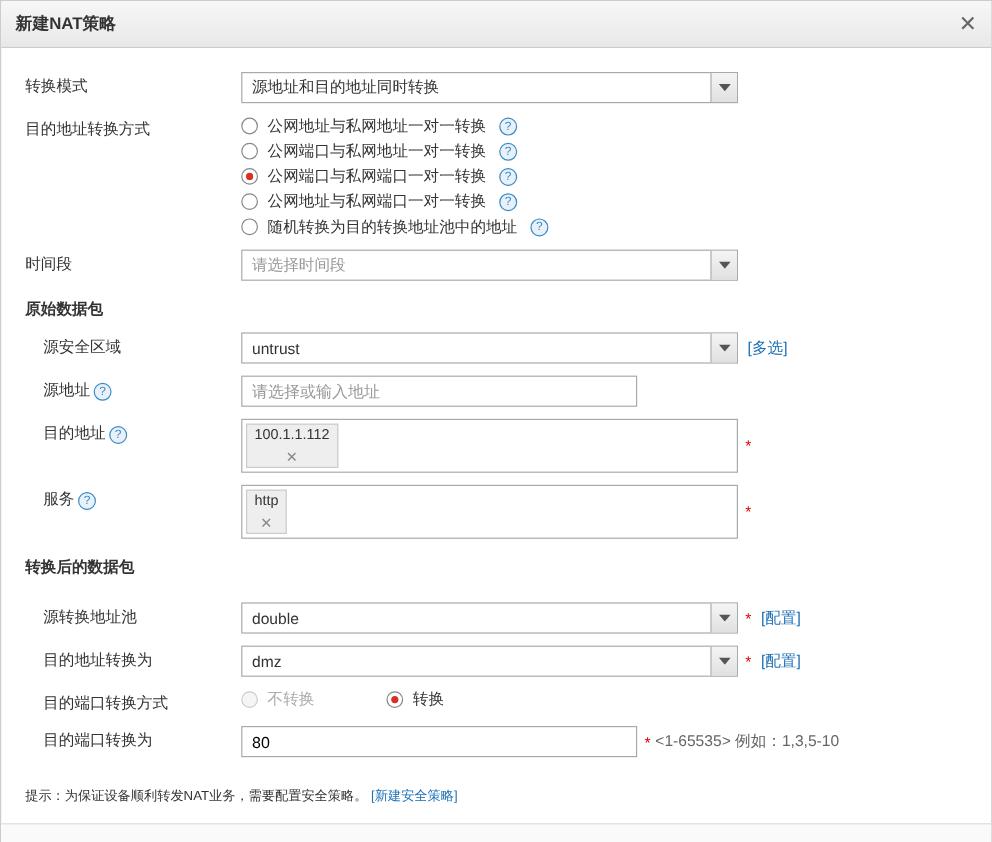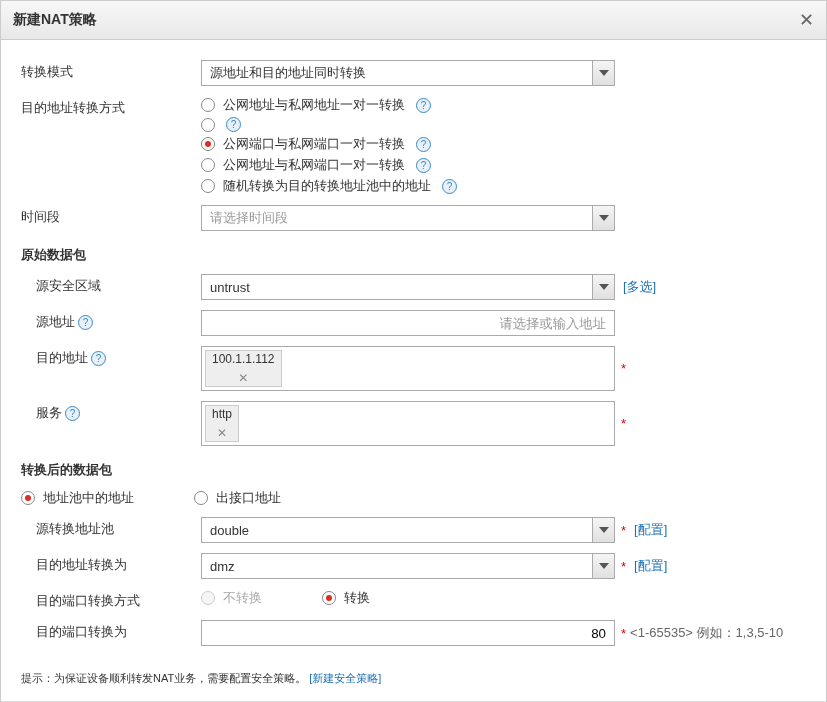--- a/index.html
+++ b/index.html
@@ -20,21 +20,21 @@
 .select-arrow { width: 22px; height: 24px; background: linear-gradient(#f5f5f5,#e0e0e0); border-left: 1px solid #aaa; display: flex; align-items: center; justify-content: center; }
 .select-arrow svg { width: 10px; height: 6px; }
 .radio-group-v { display: flex; flex-direction: column; gap: 3px; }
 .radio-item { display: flex; align-items: center; gap: 8px; }
 .radio-circle { width: 14px; height: 14px; border: 1px solid #888; border-radius: 50%; display: flex; align-items: center; justify-content: center; background: #fff; cursor: pointer; }
 .radio-circle.checked::after { content: ''; width: 6px; height: 6px; background: #d93025; border-radius: 50%; }
 .radio-circle.disabled { border-color: #ccc; background: #f5f5f5; cursor: default; }
 .radio-label.disabled { color: #aaa; }
 .help-icon { display: inline-flex; width: 15px; height: 15px; border: 1px solid #3b8ac4; border-radius: 50%; background: #e8f1fa; color: #3b8ac4; font-size: 10px; align-items: center; justify-content: center; margin-left: 3px; cursor: pointer; }
 .section-header { font-weight: bold; margin: 15px 0 10px 0; }
-.text-input { border: 1px solid #aaa; height: 26px; padding: 0 8px; width: 414px; text-align: right; }
+.text-input { border: 1px solid #aaa; height: 26px; padding: 0 8px; width: 330px; }
 .text-input::placeholder { color: #999; }
 .tag-input { border: 1px solid #aaa; min-height: 26px; width: 414px; padding: 2px; display: flex; flex-wrap: wrap; align-items: center; }
 .tag { background: #eee; border: 1px solid #ccc; padding: 1px 6px; margin: 1px; display: inline-flex; align-items: center; gap: 5px; font-size: 12px; flex-direction: column; }
 .tag-x { color: #888; cursor: pointer; }
 .required { color: #d00; margin-left: 6px; }
 .link { color: #1b6fb5; cursor: pointer; margin-left: 8px; }
 .radio-h { display: flex; gap: 60px; }
 .hint-text { color: #666; margin-left: 4px; }
 .bottom-hint { padding: 5px 20px 15px 20px; font-size: 11px; }
 .dialog-footer { border-top: 1px solid #ddd; padding: 12px 20px; display: flex; justify-content: flex-end; gap: 12px; background: #fafafa; position: relative; }
@@ -67,20 +67,21 @@
       <div class="form-label">目的地址转换方式</div>
       <div class="form-control">
         <div class="radio-group-v">
           <div class="radio-item">
               <span class="radio-circle"></span>
               <span>公网地址与私网地址一对一转换</span>
               <span class="help-icon">?</span>
             </div>
           <div class="radio-item">
               <span class="radio-circle"></span>
+              <span>公网端口与私网地址一对一转换</span>
               <span class="help-icon">?</span>
             </div>
           <div class="radio-item">
               <span class="radio-circle checked"></span>
               <span>公网端口与私网端口一对一转换</span>
               <span class="help-icon">?</span>
             </div>
           <div class="radio-item">
               <span class="radio-circle"></span>
               <span>公网地址与私网端口一对一转换</span>
@@ -155,32 +156,20 @@
               <span class="tag-x">✕</span>
             </span>
         </div>
         <span class="required">*</span>
       </div>
     </div>
 
     <div class="section-header">转换后的数据包</div>
 
     <div class="form-row">
-      <div class="form-control">
-        <div class="radio-h">
-          <div class="radio-item">
-              <span class="radio-circle checked"></span>
-              <span>地址池中的地址</span>
-            </div>
-          <div class="radio-item">
-              <span class="radio-circle"></span>
-              <span>出接口地址</span>
-            </div>
-        </div>
-      </div>
     </div>
 
     <div class="form-row">
       <div class="form-label indent">源转换地址池</div>
       <div class="form-control">
         <div class="select-box full">
           <span class="select-text">double</span>
           <span class="select-arrow">
               <svg viewBox="0 0 10 6">
                 <path d="M0 0 L5 6 L10 0 Z" fill="#555"></path>

